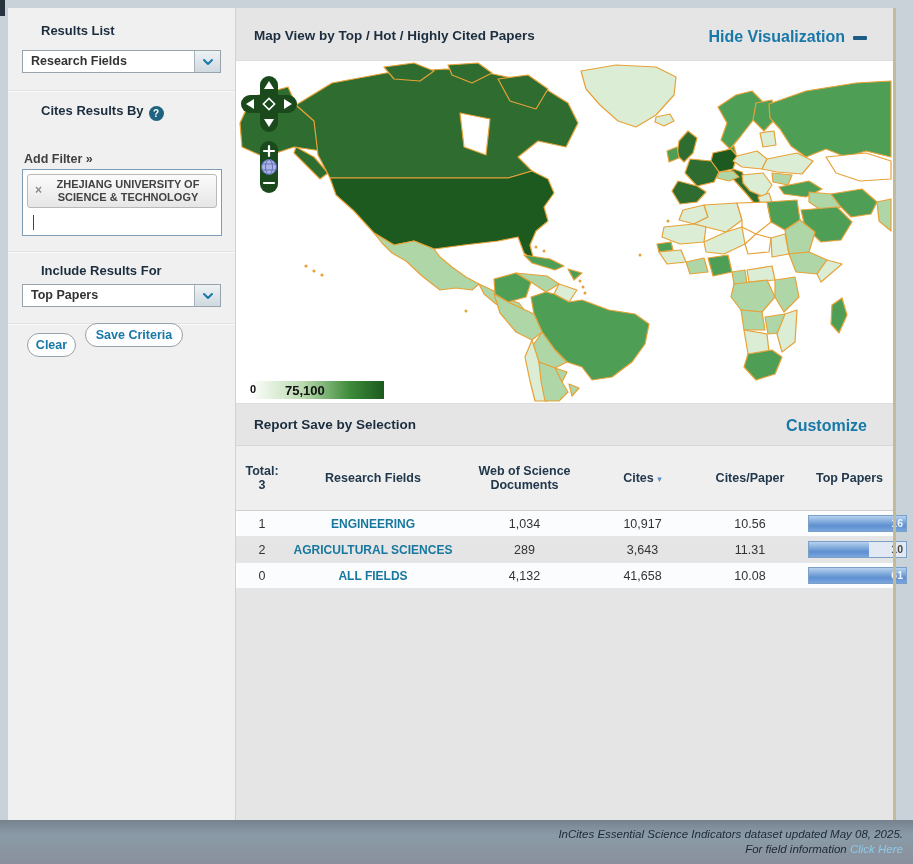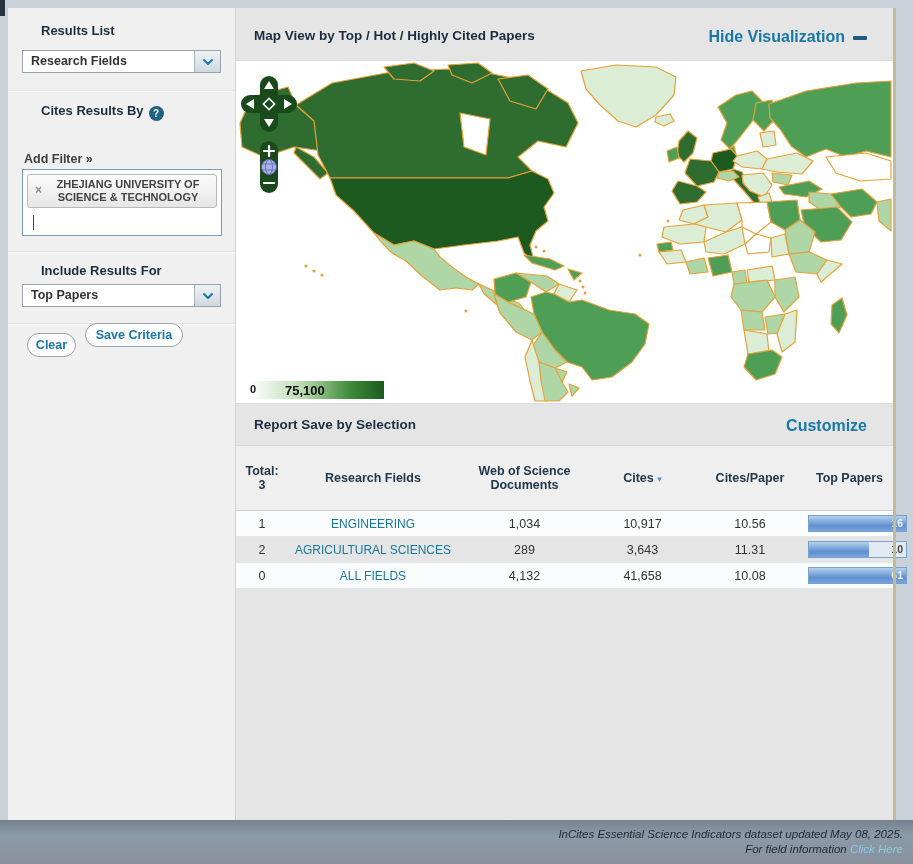--- a/index.html
+++ b/index.html
@@ -43,21 +43,21 @@
   .legend .lg-min{position:absolute;left:3px;top:2px;font-size:11px;font-weight:bold;color:#111;}
   .legend .lg-max{position:absolute;left:38px;top:2px;font-size:13px;font-weight:bold;color:#111;}
   
   .report-header{position:absolute;left:0;top:396px;width:100%;height:41px;}
   table.report{position:absolute;left:0;top:437px;width:657px;border-collapse:collapse;table-layout:fixed;}
   table.report th{background:#efefef;border-top:1px solid #d8d8d8;border-bottom:1px solid #cfcfcf;
     font-size:12.5px;font-weight:bold;color:#22384c;text-align:center;padding:18px 2px;height:26px;line-height:14px;}
   table.report td{border-bottom:1px solid #e4e8ea;font-size:12.5px;color:#333;text-align:center;padding:4px 2px;}
   table.report tr.r0,table.report tr.r2{background:#fbfcfd;}
   td.field,th.field{text-align:left;padding-left:14px;}
-  td.field span{color:#17789f;font-weight:normal;font-size:12px;line-height:13px;cursor:pointer;}
+  td.field span{color:#17789f;font-weight:bold;font-size:12px;line-height:13px;cursor:pointer;}
   th.cites-h{color:#5b8fc8;}
   .sort-icon{font-size:9px;color:#5b8fc8;}
   .tp-bar{position:relative;width:99px;height:17px;margin:0 6px 0 auto;border:1px solid #7aa0c8;background:#e3e9f3;box-sizing:border-box;}
   .tp-fill{position:absolute;left:0;top:0;bottom:0;background:linear-gradient(#b7d2ee,#85aede 35%,#5e8fd0 65%,#7aa6de);}
   .tp-num{position:absolute;right:3px;top:1px;font-size:10.5px;font-weight:bold;}
   
   .footer{position:absolute;left:0;top:820px;width:913px;height:44px;
     background:linear-gradient(#76838f,#8a9ba7 35%,#89909c);}
   .footer .ft-inner{position:absolute;right:10px;top:7px;text-align:right;
     font-size:11.5px;font-style:italic;color:#1d2935;line-height:15px;}

